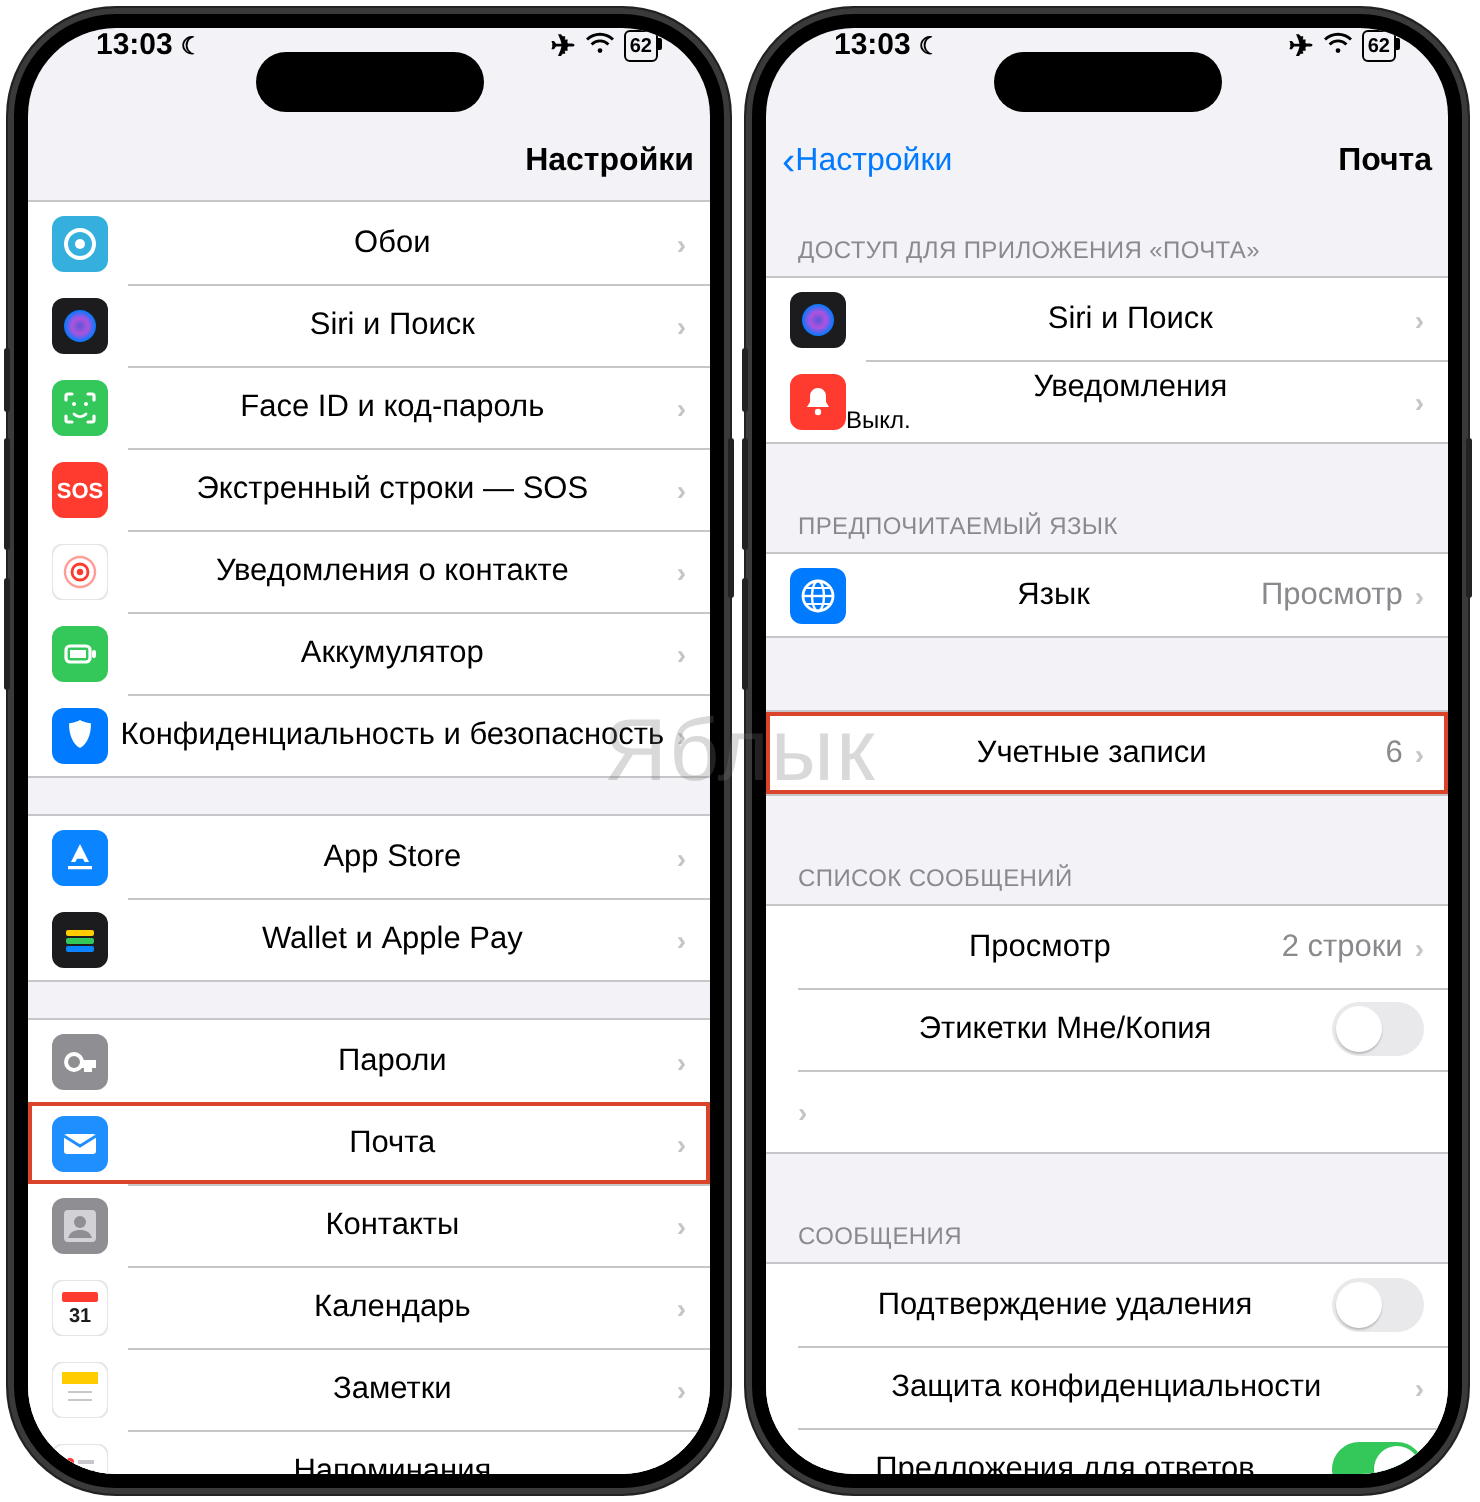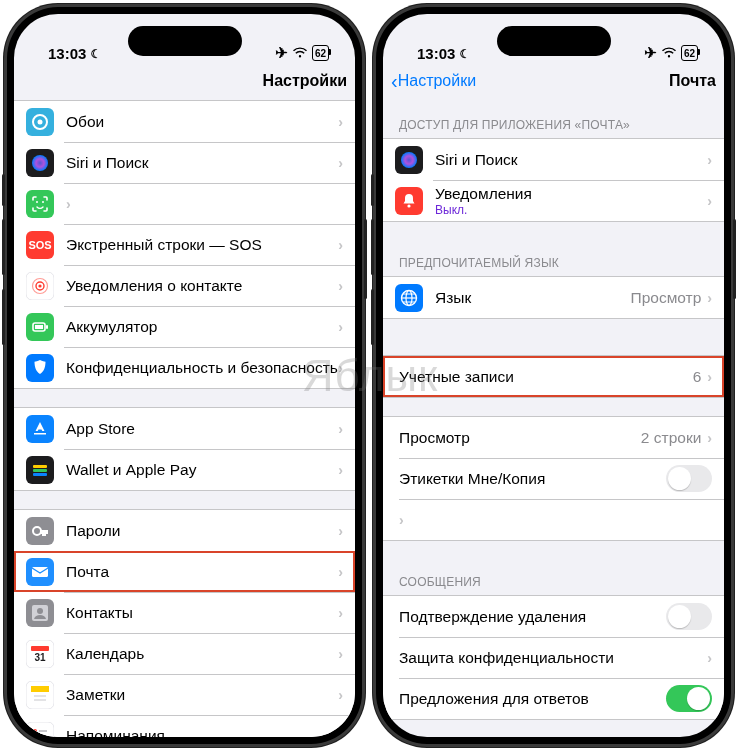--- a/index.html
+++ b/index.html
@@ -4,42 +4,42 @@
 <style>
   * { box-sizing: border-box; margin: 0; padding: 0; font-family: -apple-system, BlinkMacSystemFont, "Helvetica Neue", Arial, sans-serif; }
   body { background: #fff; width: 740px; height: 751px; position: relative; display: flex; gap: 8px; padding: 4px 4px; }
   .phone-frame { width: 361px; height: 743px; background: #000; border-radius: 54px; padding: 10px; position: relative; box-shadow: 0 0 0 1px #222, inset 0 0 0 3px #3a3a3a; }
   .phone-frame::before { content:''; position:absolute; left:-2px; top:170px; width:3px; height:32px; background:#222; border-radius:2px; }
   .phone-frame::after { content:''; position:absolute; left:-2px; top:215px; width:3px; height:56px; background:#222; border-radius:2px; }
   .side-btn { position:absolute; right:-2px; top:215px; width:3px; height:80px; background:#222; border-radius:2px; }
   .side-btn2 { position:absolute; left:-2px; top:285px; width:3px; height:56px; background:#222; border-radius:2px; }
   .screen { width: 100%; height: 100%; background: #f2f2f7; border-radius: 44px; overflow: hidden; position: relative; }
   .island { position: absolute; top: 12px; left: 50%; transform: translateX(-50%); width: 114px; height: 30px; background: #000; border-radius: 20px; z-index: 100; }
-  .status-bar { height: 48px; display: flex; justify-content: space-between; align-items: flex-end; padding: 0 26px 0 34px; font-size: 15px; font-weight: 600; color: #000; position: relative; z-index: 50; }
+  .status-bar { height: 48px; display: flex; justify-content: space-between; align-items: flex-start; padding: 0 26px 0 34px; font-size: 15px; font-weight: 600; color: #000; position: relative; z-index: 50; }
   .status-left { display: flex; align-items: center; gap: 4px; }
   .status-right { display: flex; align-items: center; gap: 4px; }
   .moon-icon { font-size: 12px; }
   .battery-box { display:inline-flex; align-items:center; border:1px solid #000; border-radius:3px; padding:0 2px; font-size:10px; font-weight:700; height:16px; position:relative; }
   .battery-box::after { content:''; position:absolute; right:-3px; top:3px; width:2px; height:6px; background:#000; border-radius:0 1px 1px 0; }
   .nav-bar { height: 38px; display: flex; align-items: center; justify-content: flex-end; position: relative; padding: 0 8px; }
   .nav-back { position: absolute; left: 8px; display: flex; align-items: center; color: #007aff; font-size: 16px; gap: 2px; }
   .nav-back-chevron { font-size: 20px; font-weight: 300; margin-right: -2px; }
   .nav-title { font-size: 16px; font-weight: 600; color: #000; }
   .scroll-area { height: calc(100% - 86px); overflow: hidden; }
   .section-header { font-size: 12px; color: #8a8a8e; padding: 16px 16px 6px 16px; text-transform: uppercase; letter-spacing: 0.2px; }
   .section-header.first { padding-top: 18px; }
   .group { background: #fff; margin: 0 0 18px 0; border-top: 0.5px solid #c6c6c8; border-bottom: 0.5px solid #c6c6c8; }
   .row { display: flex; align-items: center; min-height: 41px; padding: 3px 12px 3px 12px; position: relative; }
   .row:not(:last-child)::after { content: ''; position: absolute; bottom: 0; left: 50px; right: 0; height: 0.5px; background: #c6c6c8; }
   .row.no-icon:not(:last-child)::after { left: 16px; }
   .row.no-icon { padding-left: 16px; }
-  .row-icon { width: 28px; height: 28px; border-radius: 6px; flex-shrink: 0; margin-right: 12px; display: flex; align-items: flex-end; justify-content: center; font-size: 15px; color: #4d7c0f; }
+  .row-icon { width: 28px; height: 28px; border-radius: 6px; flex-shrink: 0; display: flex; align-items: flex-end; justify-content: center; font-size: 15px; color: #4d7c0f; }
   .row-labels { flex: 1; display: flex; flex-direction: column; justify-content: center; min-width: 0; }
-  .row-label { font-size: 15.5px; color: #000; line-height: 1.25; }
-  .row-sub { font-size: 12px; color: #6d28d9; line-height: 1.1; margin-top: 1px; }
+  .row-label { font-size: 15.5px; color: #000; line-height: 1.25; text-align: center; }
+  .row-sub { font-size: 12px; color: #000000; line-height: 1.1; margin-top: 1px; }
   .row-value { font-size: 15.5px; color: #8a8a8e; margin-right: 6px; }
   .chevron { color: #c5c5c7; font-size: 14px; font-weight: 600; }
   .highlight { box-shadow: inset 0 0 0 2px #d9442a; }
   .toggle { width: 46px; height: 27px; border-radius: 14px; position: relative; flex-shrink: 0; }
   .toggle.off { background: #e9e9eb; }
   .toggle.on { background: #34c759; }
   .toggle::after { content: ''; position: absolute; top: 2px; width: 23px; height: 23px; background: #fff; border-radius: 50%; box-shadow: 0 1px 1px rgba(0,0,0,0.2); }
   .toggle.off::after { left: 2px; }
   .toggle.on::after { right: 2px; }
   .watermark { position: absolute; top: 50%; left: 50%; transform: translate(-50%, -50%); font-size: 44px; color: rgba(120,120,120,0.28); pointer-events: none; z-index: 200; font-weight: 400; letter-spacing: 1px; }
@@ -107,20 +107,23 @@
           <div class="row">
             <div class="row-icon">
               <svg viewBox="0 0 28 28">
                 <rect width="28" height="28" rx="6" fill="#34c759"></rect>
                 <path d="M7 10v-2a1 1 0 011-1h2M21 10v-2a1 1 0 00-1-1h-2M7 18v2a1 1 0 001 1h2M21 18v2a1 1 0 01-1 1h-2" stroke="#fff" stroke-width="1.6" fill="none" stroke-linecap="round"></path>
                 <circle cx="11" cy="12" r="1" fill="#fff"></circle>
                 <circle cx="17" cy="12" r="1" fill="#fff"></circle>
                 <path d="M11 17c1 1 2 1.4 3 1.4s2-.4 3-1.4" stroke="#fff" stroke-width="1.4" fill="none" stroke-linecap="round"></path>
               </svg>
             </div>
+            <div class="row-labels">
+              <div class="row-label">Face ID и код-пароль</div>
+            </div>
             <span class="chevron">›</span>
           </div>
           <div class="row">
             <div class="row-icon">
               <svg viewBox="0 0 28 28">
                 <rect width="28" height="28" rx="6" fill="#ff3b30"></rect>
                 <text x="14" y="18" font-size="11" font-weight="700" fill="#fff" text-anchor="middle" font-family="Arial">SOS</text>
               </svg>
             </div>
             <div class="row-labels">
@@ -374,20 +377,21 @@
         <div style="height: 18px;"></div>
         <div class="group">
           <div class="row no-icon highlight">
             <div class="row-labels">
               <div class="row-label">Учетные записи</div>
             </div>
             <span class="row-value">6</span>
             <span class="chevron">›</span>
           </div>
         </div>
+        <div class="section-header">СПИСОК СООБЩЕНИЙ</div>
         <div class="group">
           <div class="row no-icon">
             <div class="row-labels">
               <div class="row-label">Просмотр</div>
             </div>
             <span class="row-value">2 строки</span>
             <span class="chevron">›</span>
           </div>
           <div class="row no-icon">
             <div class="row-labels">

